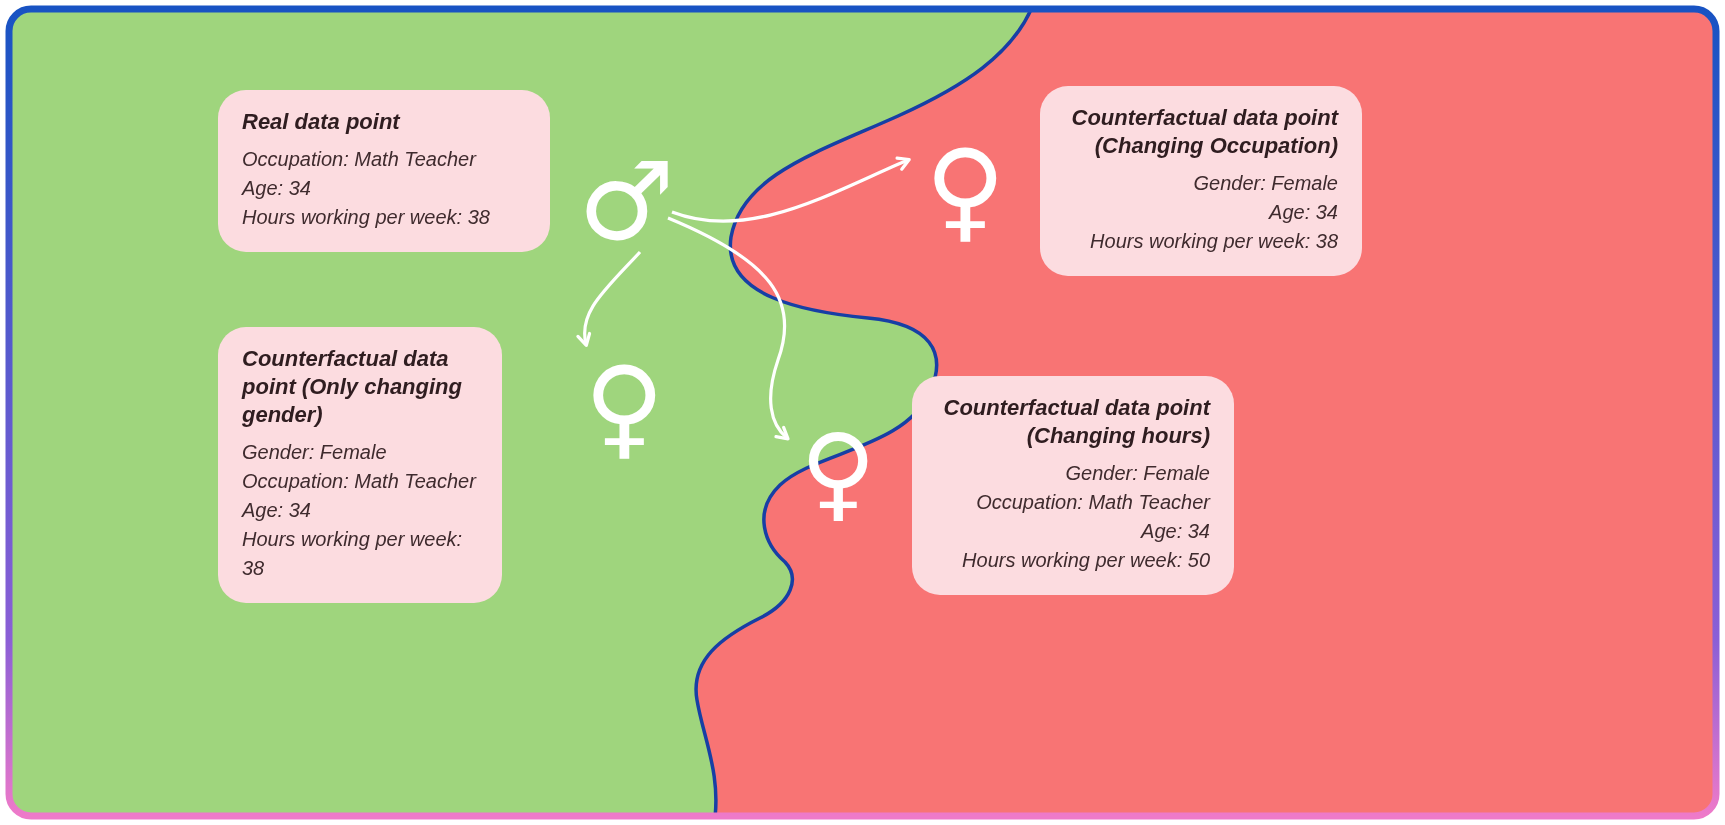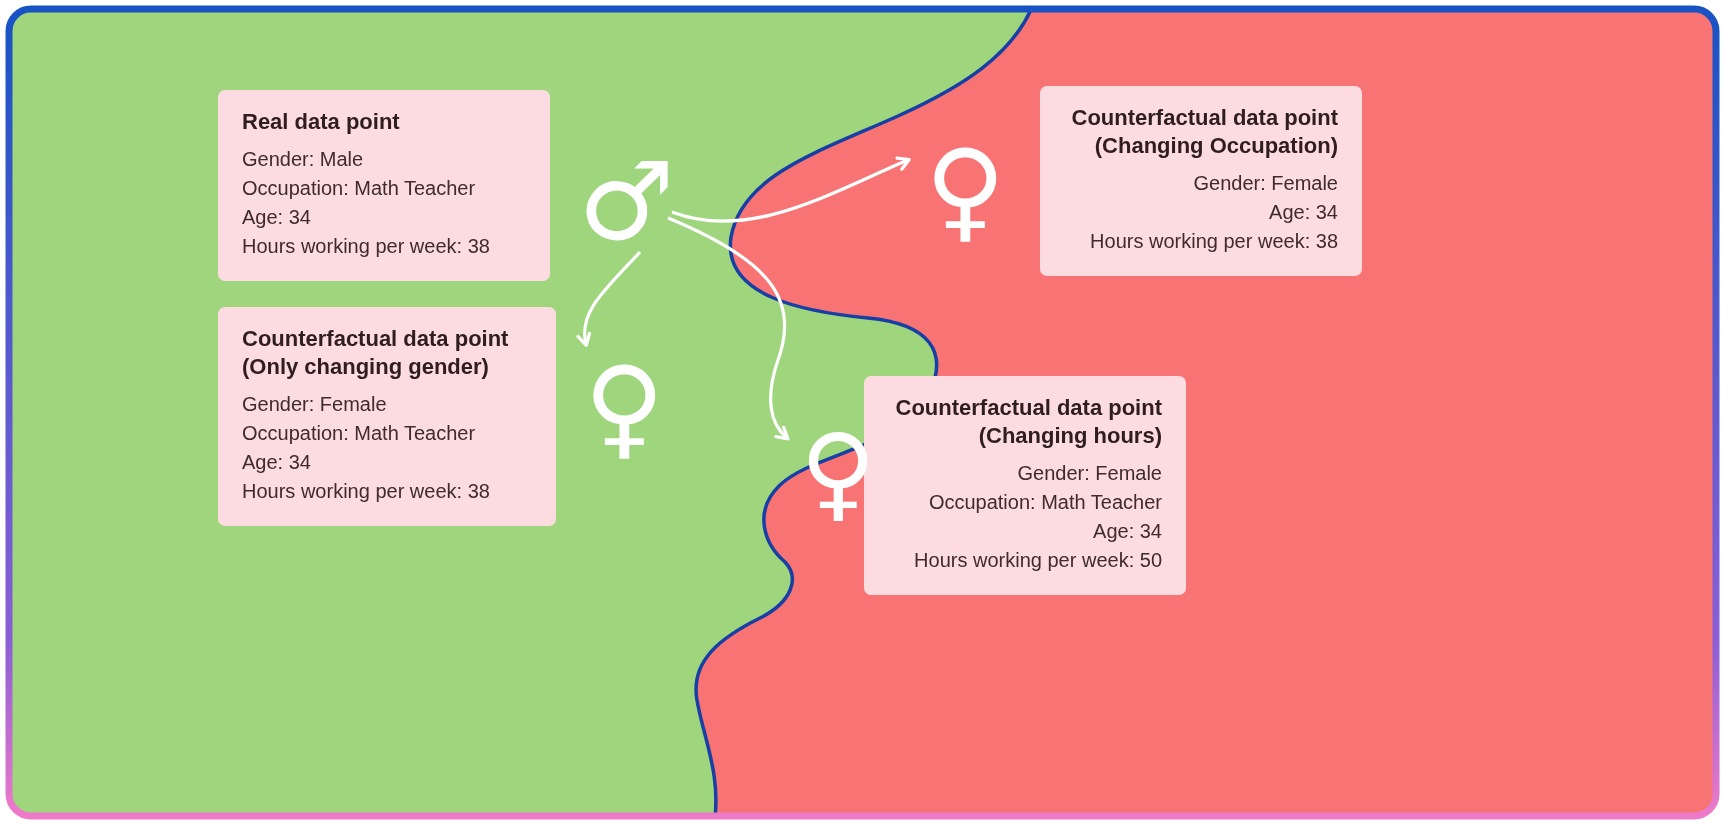--- a/index.html
+++ b/index.html
@@ -16,24 +16,25 @@
   
   .stop-top    { stop-color: var(--border-top, #1853c3); }
   .stop-mid    { stop-color: var(--border-mid, #8a5fd6); }
   .stop-bottom { stop-color: var(--border-bottom, #ee7ac9); }
   .arrow-line  { stroke: var(--arrow, #ffffff); }
   .arrow-head  { stroke: var(--arrow, #ffffff); }
 
   .card {
     position: absolute;
     background: var(--card-bg, #fcdce0);
-    border-radius: 7px;
+    border-radius: 28px;
     padding: 18px 24px 20px 24px;
     box-sizing: border-box;
     color: var(--card-body-text, #3f2b2e);
+    font-style: italic;
   }
   .card-title {
     font-weight: bold;
     font-size: 22px;
     line-height: 1.28;
     color: var(--card-title-text, #2f1d20);
     margin-bottom: 9px;
   }
   .card-line {
     font-size: 20px;
@@ -90,42 +91,41 @@
       <path class="arrow-line" d="M672,212 C750,242 832,192 908,160" fill="none" stroke-width="3.2" marker-end="url(#arrowHead)"></path>
 
       <path class="arrow-line" d="M668,218 C770,260 800,300 778,360 C765,398 770,424 787,438" fill="none" stroke-width="3.2" marker-end="url(#arrowHead)"></path>
     </g>
 
     <rect x="9" y="9" width="1707" height="807" rx="22" fill="none" stroke="url(#borderGrad)" stroke-width="7"></rect>
   </svg>
 
   <div class="card left" style="left:218px; top:90px; width:332px;">
     <div class="card-title">Real data point</div>
-    <div class="card-line">Gender: Male</div>
     <div class="card-line">Occupation: Math Teacher</div>
     <div class="card-line">Age: 34</div>
     <div class="card-line">Hours working per week: 38</div>
   </div>
 
-  <div class="card left" style="left:218px; top:307px; width:338px;">
+  <div class="card left" style="left:218px; top:327px; width:284px;">
     <div class="card-title">Counterfactual data point (Only changing gender)</div>
     <div class="card-line">Gender: Female</div>
     <div class="card-line">Occupation: Math Teacher</div>
     <div class="card-line">Age: 34</div>
     <div class="card-line">Hours working per week: 38</div>
   </div>
 
   <div class="card right" style="left:1040px; top:86px; width:322px;">
     <div class="card-title">Counterfactual data point (Changing Occupation)</div>
     <div class="card-line">Gender: Female</div>
     <div class="card-line">Age: 34</div>
     <div class="card-line">Hours working per week: 38</div>
   </div>
 
-  <div class="card right" style="left:864px; top:376px; width:322px;">
+  <div class="card right" style="left:912px; top:376px; width:322px;">
     <div class="card-title">Counterfactual data point (Changing hours)</div>
     <div class="card-line">Gender: Female</div>
     <div class="card-line">Occupation: Math Teacher</div>
     <div class="card-line">Age: 34</div>
     <div class="card-line">Hours working per week: 50</div>
   </div>
 
   <div class="symbol" style="left:578px; top:148px; font-size:108px;">♂</div>
 
   <div class="symbol" style="left:584px; top:352px; font-size:110px;">♀</div>

